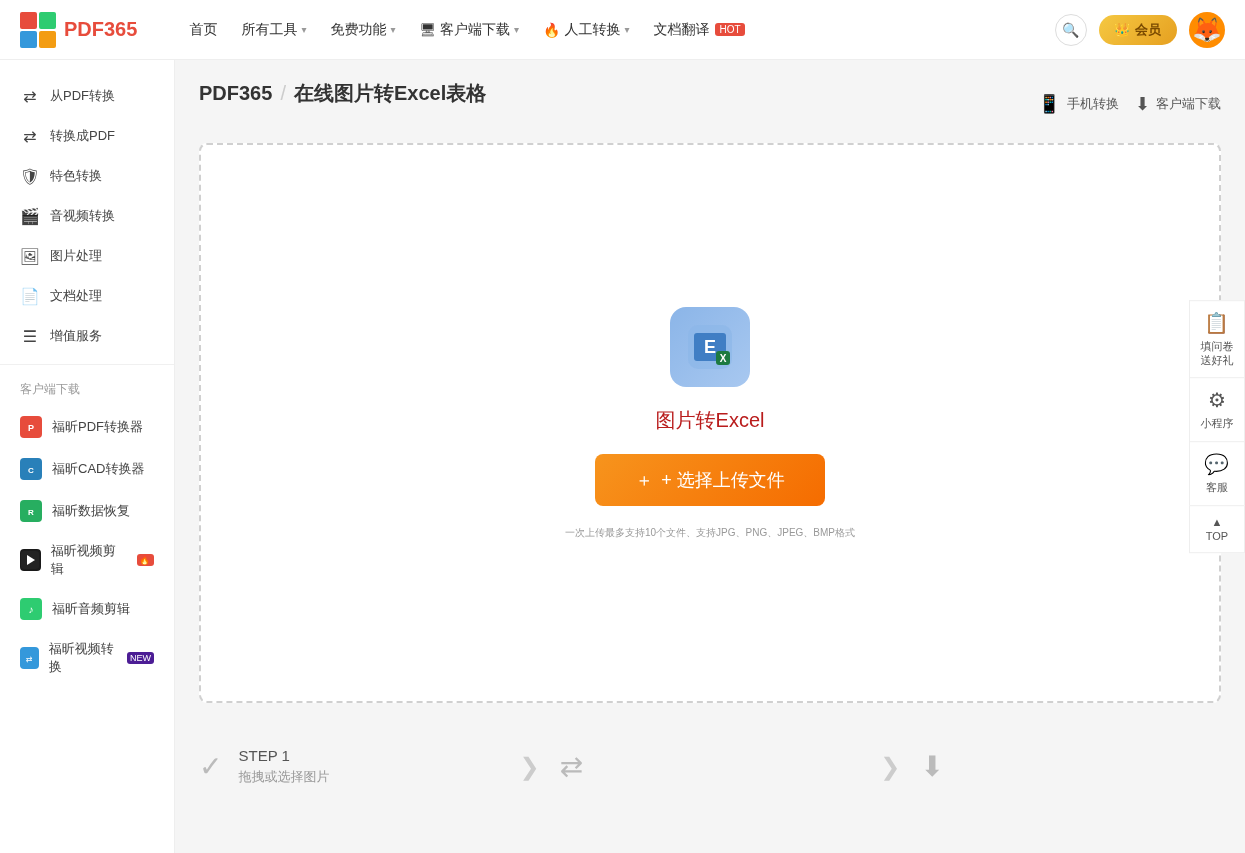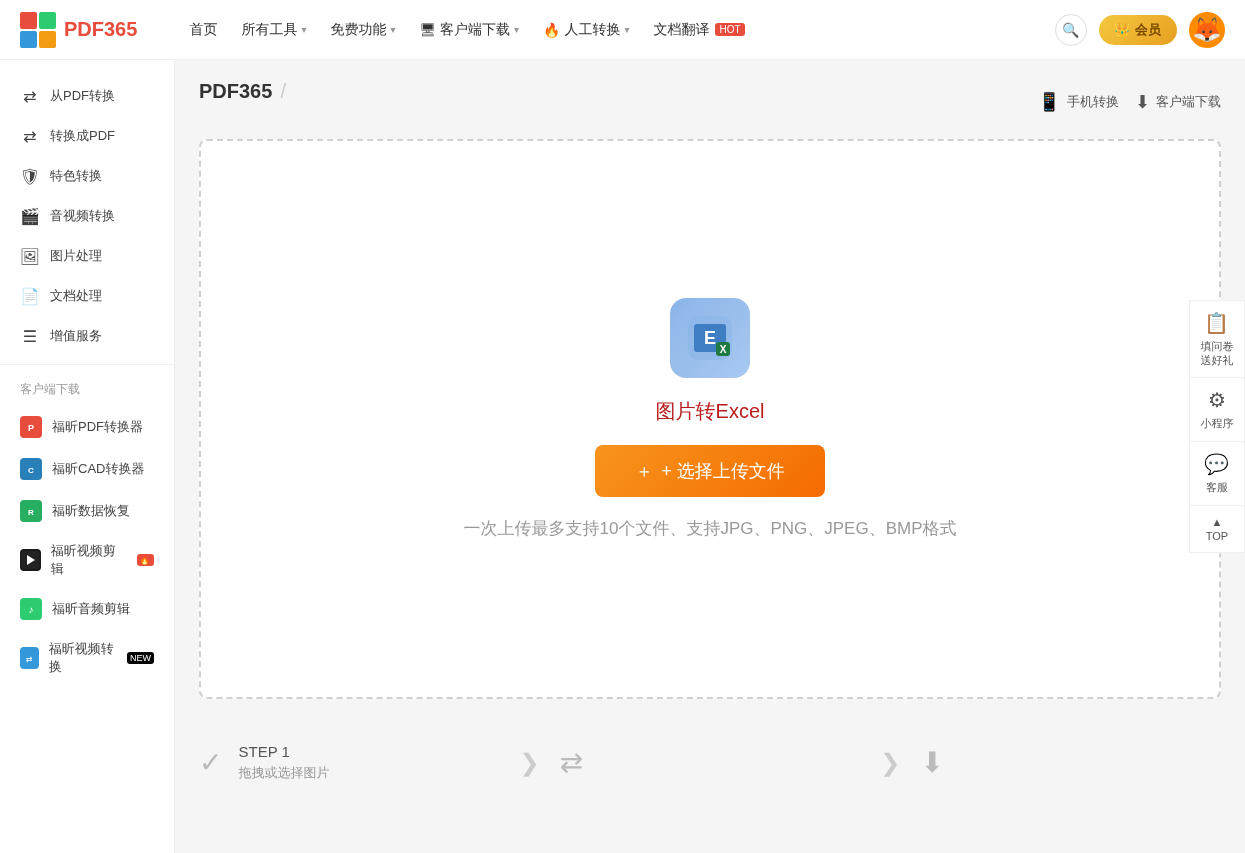--- a/index.html
+++ b/index.html
@@ -40,21 +40,21 @@
     }
     .sidebar-item {
       display: flex; align-items: center; gap: 10px;
       padding: 10px 20px; color: #444; cursor: pointer; font-size: 13px;
     }
     .sidebar-icon { width: 20px; height: 20px; display: flex; align-items: center; justify-content: center; font-size: 16px; flex-shrink: 0; }
     .sidebar-divider { height: 1px; background: #f0f0f0; margin: 8px 0; }
     .sidebar-section-title { padding: 8px 20px; color: #999; font-size: 12px; }
     .sidebar-app { display: flex; align-items: center; gap: 10px; padding: 10px 20px; color: #444; cursor: pointer; font-size: 13px; }
     .app-icon { width: 22px; height: 22px; border-radius: 4px; display: flex; align-items: center; justify-content: center; font-size: 12px; }
-    .badge-new { background: #000000; color: #fff; font-size: 9px; padding: 1px 3px; border-radius: 3px; margin-left: 2px; }
+    .badge-new { background: #4c1d95; color: #fff; font-size: 9px; padding: 1px 3px; border-radius: 3px; margin-left: 2px; }
     .badge-hot { background: #e74c3c; color: #fff; font-size: 9px; padding: 1px 3px; border-radius: 3px; margin-left: 2px; }
 
     
     .main { margin-left: 175px; flex: 1; padding: 20px 24px; }
 
     
     .breadcrumb { font-size: 20px; font-weight: bold; color: #333; margin-bottom: 20px; display: flex; align-items: center; gap: 8px; }
     .breadcrumb-sep { color: #ccc; font-weight: normal; }
 
     
@@ -73,21 +73,21 @@
     .upload-icon-wrap {
       width: 80px; height: 80px; background: linear-gradient(135deg, #8bb5e8, #a8c8f0);
       border-radius: 16px; display: flex; align-items: center; justify-content: center;
     }
     .upload-title { font-size: 20px; color: #b91c1c; }
     .upload-btn {
       background: linear-gradient(135deg, #f7941d, #f56c00);
       color: #fff; padding: 14px 40px; border-radius: 8px;
       font-size: 18px; cursor: pointer; border: none; display: flex; align-items: center; gap: 8px;
     }
-    .upload-hint { color: #999; font-size: 17px; }
+    .upload-hint { color: #999; font-size: 10px; }
 
     
     .steps { display: flex; align-items: center; gap: 0; padding: 24px 0; }
     .step { display: flex; align-items: center; gap: 16px; flex: 1; }
     .step-check { font-size: 28px; color: #bbb; }
     .step-content {}
     .step-title { font-weight: normal; font-size: 15px; color: #555; }
     .step-desc { font-size: 13px; color: #999; margin-top: 4px; }
     .step-arrow { font-size: 24px; color: #ccc; margin: 0 20px; }
 
@@ -260,20 +260,21 @@
       <span class="badge-new">NEW</span>
     </div>
   </aside>
 
   <main class="main">
 
     <div class="page-header">
       <div class="breadcrumb">
         <span>PDF365</span>
         <span class="breadcrumb-sep">/</span>
+        <span>在线图片转Excel表格</span>
       </div>
       <div class="page-actions">
         <div class="action-btn">
           <span class="icon">📱</span>
           <span>手机转换</span>
         </div>
         <div class="action-btn">
           <span class="icon">⬇</span>
           <span>客户端下载</span>
         </div>

